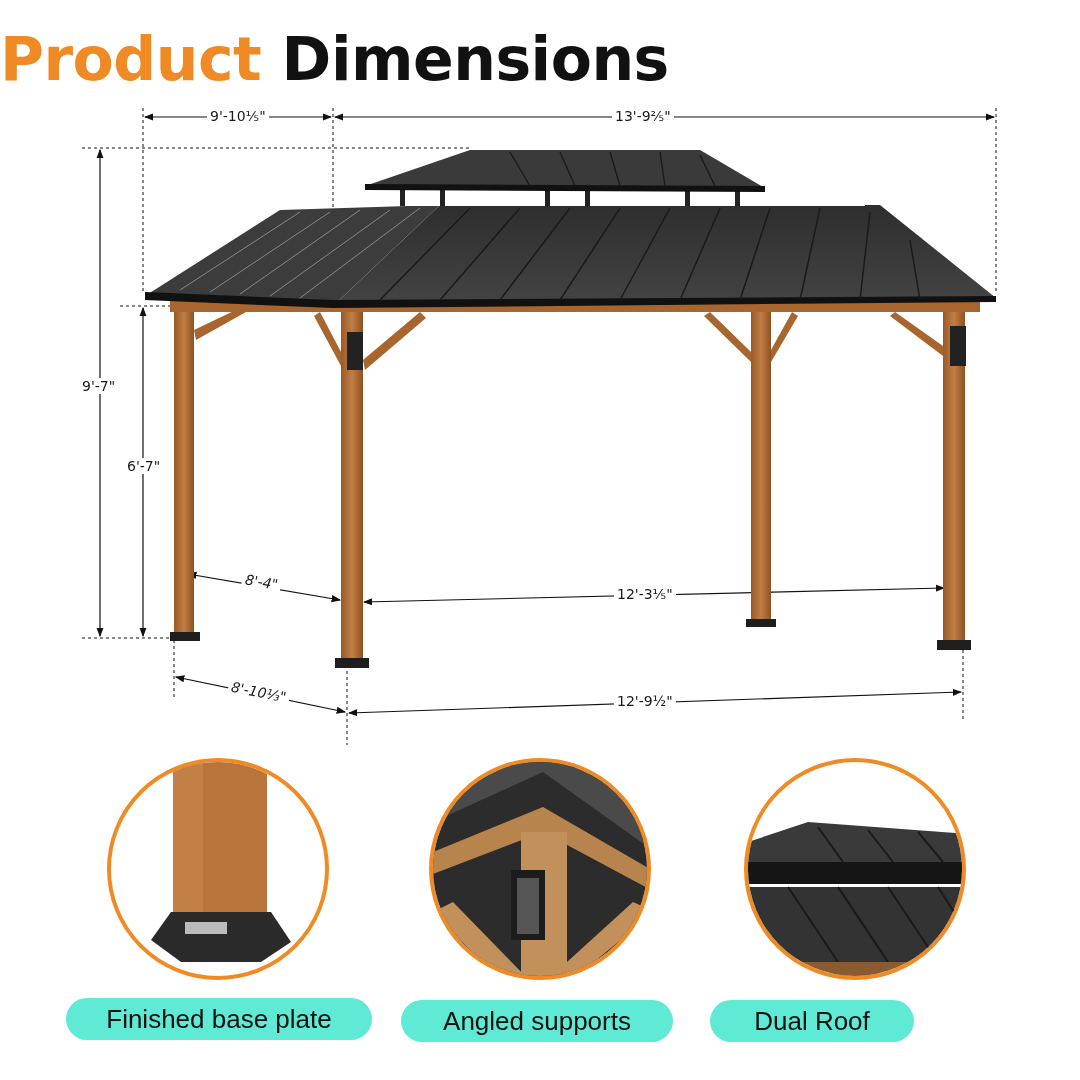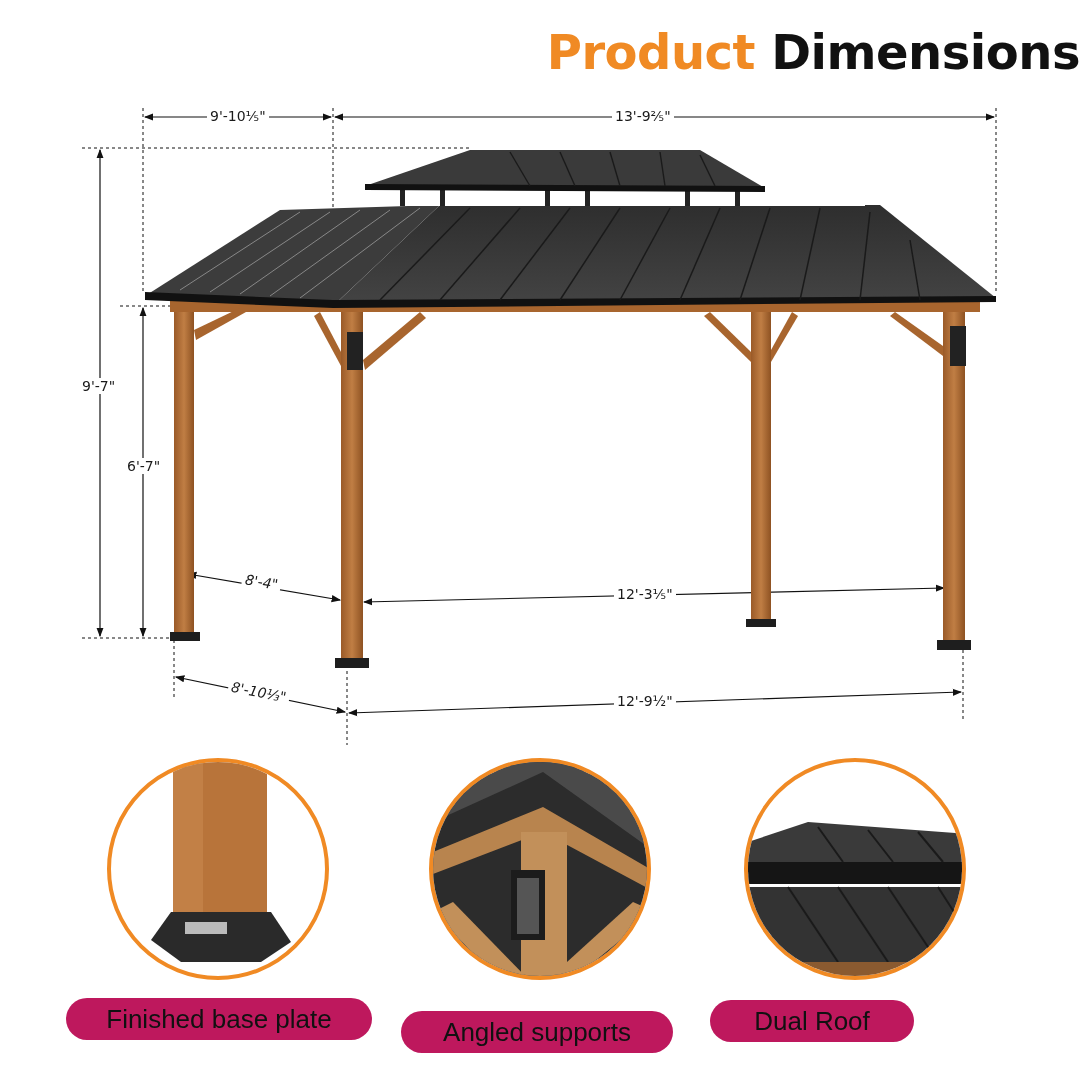--- a/index.html
+++ b/index.html
@@ -1,24 +1,24 @@
 <!DOCTYPE html>
 <html><head>
 <meta charset="utf-8">
 <style>
   html,body{margin:0;padding:0;background:#ffffff;}
   body{width:1080px;height:1080px;position:relative;overflow:hidden;font-family:"DejaVu Sans","Liberation Sans",sans-serif;}
-  .title{position:absolute;top:24px;left:0;width:1080px;text-align:right;font-size:48px;font-weight:bold;letter-spacing:-0.5px;font-family:"DejaVu Sans",sans-serif;}
+  .title{position:absolute;top:24px;left:0;width:1080px;text-align:left;font-size:60px;font-weight:bold;letter-spacing:-0.5px;font-family:"DejaVu Sans",sans-serif;}
   .title .accent{color:#F08A24;}
   .title .dark{color:#111111;}
   svg.diagram{position:absolute;left:0;top:0;}
   .dimlabel{position:absolute;font-family:"DejaVu Sans",sans-serif;font-size:14px;color:#1a1a1a;background:#fff;padding:0 3px;white-space:nowrap;line-height:16px;}
   .dimlabel.italic{font-style:italic;}
   .circle{position:absolute;width:222px;height:222px;border-radius:50%;border:4px solid #F08A24;overflow:hidden;background:#fff;box-sizing:border-box;}
-  .caption{position:absolute;height:42px;border-radius:21px;background:#be185d;text-align:center;font-size:26px;line-height:42px;color:#111;font-family:"Liberation Sans","DejaVu Sans",sans-serif;}
+  .caption{position:absolute;height:42px;border-radius:21px;background:#5eead4;text-align:center;font-size:26px;line-height:42px;color:#111;font-family:"Liberation Sans","DejaVu Sans",sans-serif;}
 </style>
 </head>
 <body>
 
 <div class="title">
   <span class="accent">Product</span>
   <span class="dark">Dimensions</span>
 </div>
 
 <svg class="diagram" width="1080" height="760" viewBox="0 0 1080 760">
@@ -157,21 +157,21 @@
     <rect width="222" height="222" fill="#2c2c2c"></rect>
     <polygon points="0,60 110,10 222,90 222,0 0,0" fill="#4a4a4a"></polygon>
     <polygon points="0,90 110,45 222,110 222,130 110,70 0,112" fill="#B8844E"></polygon>
     <rect x="88" y="70" width="46" height="152" fill="#C2905A"></rect>
     <polygon points="0,150 20,140 100,222 70,222" fill="#C2905A"></polygon>
     <polygon points="222,150 200,140 134,200 134,222" fill="#C2905A"></polygon>
     <rect x="78" y="108" width="34" height="70" fill="#1c1c1c"></rect>
     <rect x="84" y="116" width="22" height="56" fill="#555"></rect>
   </svg>
 </div>
-<div class="caption" style="left:401px;top:1000px;width:272px;margin-top:11px;">Angled supports</div>
+<div class="caption" style="left:401px;top:1000px;width:272px;">Angled supports</div>
 
 <div class="circle" style="left:744px;top:758px;">
   <svg width="222" height="222" viewBox="0 0 222 222">
     <polygon points="0,80 60,60 222,72 222,110 0,110" fill="#3a3a3a"></polygon>
     <rect x="0" y="100" width="222" height="22" fill="#151515"></rect>
     <polygon points="0,125 222,125 222,200 0,200" fill="#333"></polygon>
     <g stroke="#1a1a1a" stroke-width="2">
       <line x1="40" y1="125" x2="90" y2="200"></line>
         <line x1="90" y1="125" x2="140" y2="200"></line>
       <line x1="140" y1="125" x2="190" y2="200"></line>

